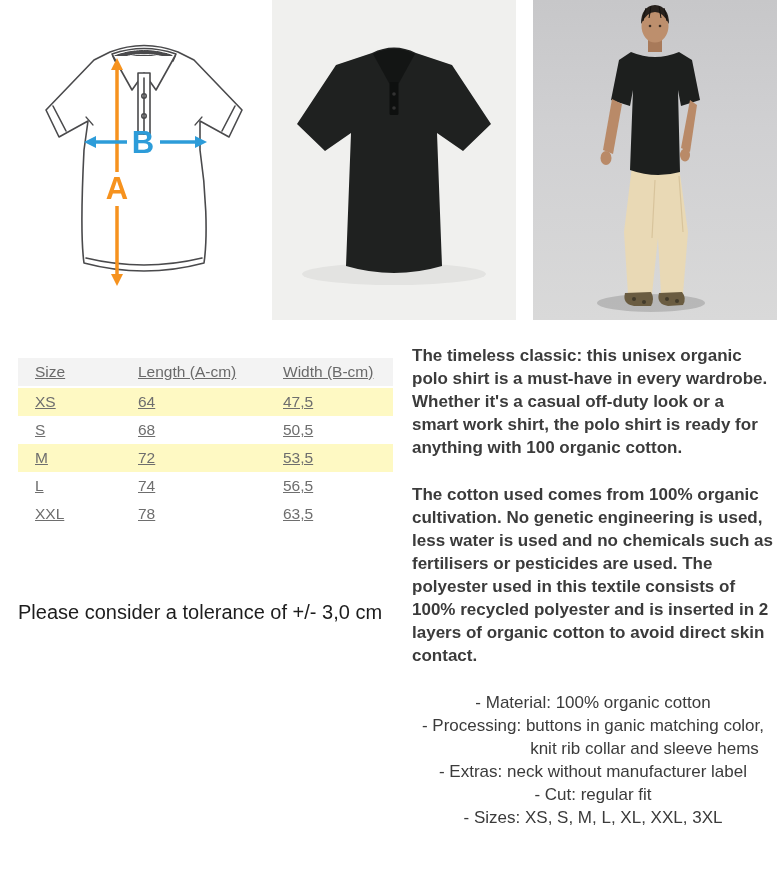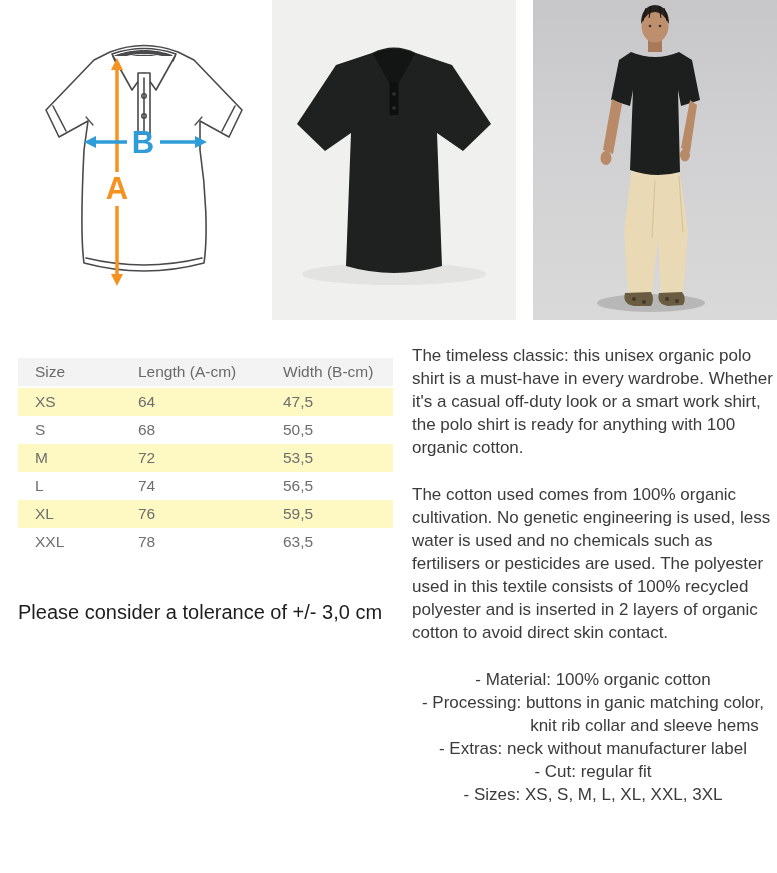--- a/index.html
+++ b/index.html
@@ -18,33 +18,33 @@
   .diagram-box svg, .flatlay-box svg, .model-box svg { display:block; width:100%; height:100%; }
 
   svg text.measure-letter {
     font-family:"Liberation Sans","DejaVu Sans",sans-serif;
     font-weight:bold; font-size:31px;
   }
 
   
   .size-table { position:absolute; left:18px; top:358px; width:375px;
                 font-size:15.5px; color:#6e6e6e; }
-  .t-row { display:flex; align-items:center; height:28px; background:#ffffff; }
+  .t-row { display:flex; align-items:center; height:28px; background:#ffffff;text-decoration:underline; }
   .t-row.head { height:30px; background:#f3f3f3; border-bottom:2px solid #ffffff; color:#6a6a6a; }
   .t-row.odd { background:#fef9c3; }
   .c1 { width:120px; padding-left:17px; }
   .c2 { width:145px; }
   .c3 { flex:1; }
 
   .tolerance { position:absolute; left:18px; top:601px; font-size:20px; color:#1d1d1d; }
 
   
   .text-col { position:absolute; left:412px; top:344px; width:362px;
               font-size:17px; line-height:23px; color:#3b3b3b; }
-  .text-col p { margin:0 0 24px 0; }
+  .text-col p { margin:0 0 24px 0;font-weight:bold; }
   .detail-line { white-space:pre-wrap;text-align:center; }
   .detail-line.indent { padding-left:103px; }
 </style>
 </head>
 <body>
 
 <div class="diagram-box">
   <svg viewBox="0 0 290 302">
 
     <g fill="#ffffff" stroke="#4a4a4c" stroke-width="1.6" stroke-linejoin="round" stroke-linecap="round">
@@ -156,25 +156,20 @@
   <div class="t-row odd">
     <div class="c1">M</div>
     <div class="c2">72</div>
     <div class="c3">53,5</div>
   </div>
   <div class="t-row">
     <div class="c1">L</div>
     <div class="c2">74</div>
     <div class="c3">56,5</div>
   </div>
-  <div class="t-row odd">
-    <div class="c1">XL</div>
-    <div class="c2">76</div>
-    <div class="c3">59,5</div>
-  </div>
   <div class="t-row">
     <div class="c1">XXL</div>
     <div class="c2">78</div>
     <div class="c3">63,5</div>
   </div>
 </div>
 
 <div class="tolerance">Please consider a tolerance of +/- 3,0 cm</div>
 
 <div class="text-col">

